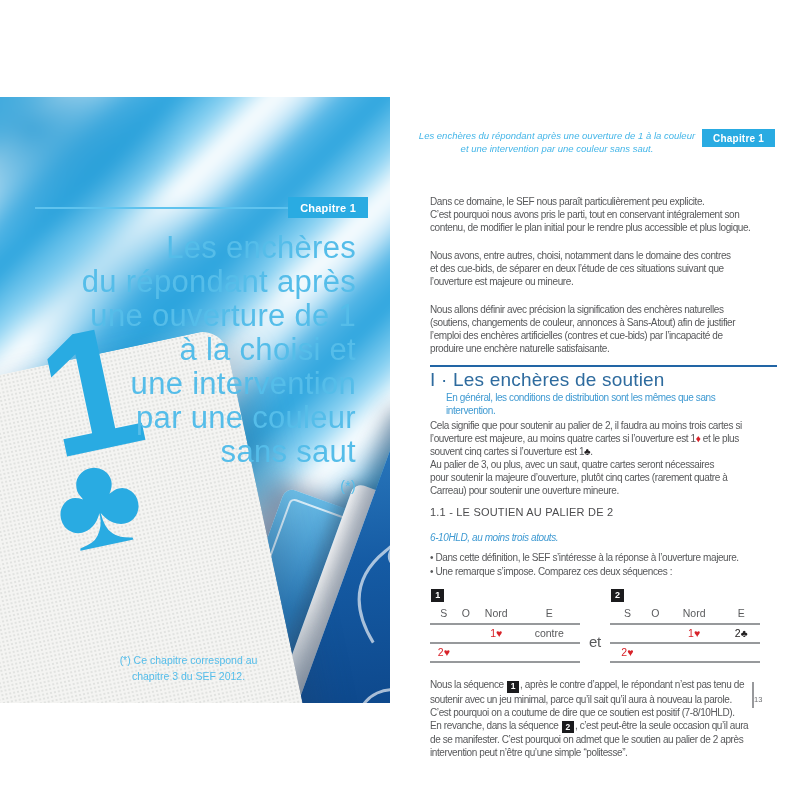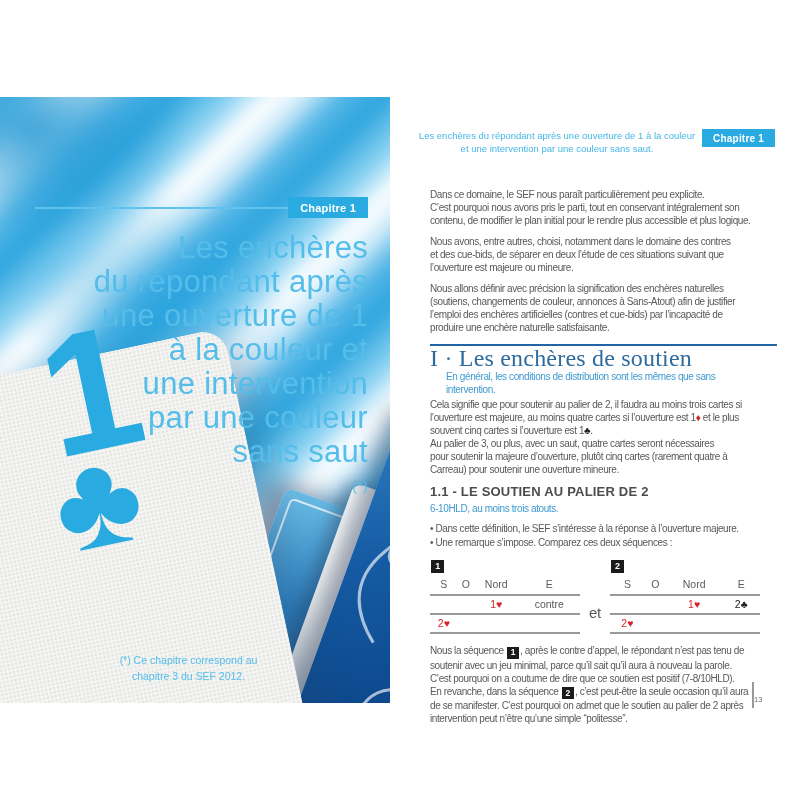--- a/index.html
+++ b/index.html
@@ -32,44 +32,44 @@
     transform:rotate(-12deg);border-radius:26px;background:#f4f4f2;
     background-image:radial-gradient(rgba(210,212,210,.55) 1px, transparent 1px);background-size:4px 4px;
     box-shadow:14px 18px 38px rgba(40,70,100,.28);}
   .card-rank{position:absolute;left:140px;top:-52px;font-size:172px;font-weight:bold;
     line-height:1;color:var(--cyan,#29a7e0);}
   .card-suit{position:absolute;left:128px;top:78px;font-size:132px;line-height:1;color:var(--cyan,#29a7e0);}
   .chapter-row{position:absolute;top:100px;left:0;right:0;z-index:5;height:24px;}
   .chapter-line{position:absolute;left:35px;right:97px;top:10px;height:2px;background:#5fc3ee;}
   .chapter-badge{position:absolute;right:22px;top:0;background:var(--cyan,#29abe2);color:#fff;
     font-size:11px;font-weight:bold;padding:5px 12px 4px;letter-spacing:.2px;}
-  .chapter-title{position:absolute;top:134px;right:22px;z-index:5;margin:0;text-align:right;
+  .chapter-title{position:absolute;top:134px;right:34px;z-index:5;margin:0;text-align:right;
     font-size:31px;line-height:34px;font-weight:normal;color:var(--title_cyan,#55bde9);letter-spacing:.3px;}
   .chapter-title span{display:block;}
   .chapter-title sup{font-size:14px;}
   .left-footnote{position:absolute;left:116px;top:556px;width:145px;z-index:6;
     font-size:10.5px;line-height:15.5px;color:#54bdea;white-space:pre-line;text-align:center;}
 
   
   .right-page{position:absolute;left:400px;top:0;width:400px;height:800px;}
   .rp-header{position:absolute;top:129px;right:25px;display:flex;gap:7px;align-items:flex-start;}
-  .rp-header-lines{text-align:center;font-size:9.5px;line-height:13px;color:#45b6e8;}
+  .rp-header-lines{text-align:center;font-size:9.5px;line-height:13px;color:#45b6e8;font-style:italic;}
   .rp-header-line1{white-space:nowrap;}
   .rp-badge{background:var(--cyan,#29abe2);color:#fff;font-size:10px;font-weight:bold;
     padding:4px 11px 3px;letter-spacing:.2px;}
   .rp-content{position:absolute;top:180px;left:30px;width:347px;
     color:var(--body_gray,#58595b);font-size:10px;line-height:13px;letter-spacing:-0.4px;}
-  .para{white-space:pre-line;margin:8px 0 7px;}
+  .para{white-space:pre-line;margin:15px 0 7px;}
   .rule{border:none;border-top:2px solid #2265a5;margin:10px 0 6px;}
-  .section-heading{font-family:Liberation Serif, serif;font-size:24px;font-weight:normal;
+  .section-heading{font-family:Liberation Sans, sans-serif;font-size:19px;font-weight:normal;
     color:var(--heading_blue,#2e6b9e);margin:0 0 5px;letter-spacing:.2px;}
   .lead-blue{color:var(--lead_blue,#3f9ad2);white-space:pre-line;margin:0 16px 2px;}
   .support-para{white-space:pre-line;margin:0 0 9px;}
-  .subsection{font-weight:bold;font-size:13px;color:#4c4c4e;letter-spacing:.2px;margin:0 0 2px;}
-  .hld-blue{color:var(--lead_blue,#3f9ad2);margin:4px 0 7px;}
+  .subsection{font-weight:normal;font-size:11px;color:#4c4c4e;letter-spacing:.2px;margin:0 0 2px;}
+  .hld-blue{color:var(--lead_blue,#3f9ad2);margin:12px 0 7px;font-style:italic;}
   .bullets{margin:0 0 11px;}
   .bullets div{margin:0 0 1px;}
   .red{color:var(--suit_red,#d8232a);}
   .darksuit{color:#232022;}
 
   .seq-block{display:flex;align-items:flex-start;gap:9px;margin:4px 0 10px;}
   .seq-table{width:150px;}
   .seq-badge{width:13px;height:13px;background:#1b1b1d;color:#fff;font-size:9px;font-weight:bold;
     display:flex;align-items:center;justify-content:center;margin:0 0 4px 1px;}
   .seq-table table{width:100%;border-collapse:collapse;font-size:10.5px;letter-spacing:0;}
@@ -114,21 +114,21 @@
 
     <div class="chapter-row">
       <div class="chapter-line"></div>
       <div class="chapter-badge">Chapitre 1</div>
     </div>
 
     <h1 class="chapter-title">
       <span>Les enchères</span>
       <span>du répondant après</span>
       <span>une ouverture de 1</span>
-      <span>à la couleur et</span>
+      <span>à la choisi et</span>
       <span>une intervention</span>
       <span>par une couleur</span>
       <span><span>sans saut</span><sup>(*)</sup></span>
     </h1>
 
     <div class="left-footnote">(*) Ce chapitre correspond au
 chapitre 3 du SEF 2012.</div>
   </div>
 
   <div class="right-page">

